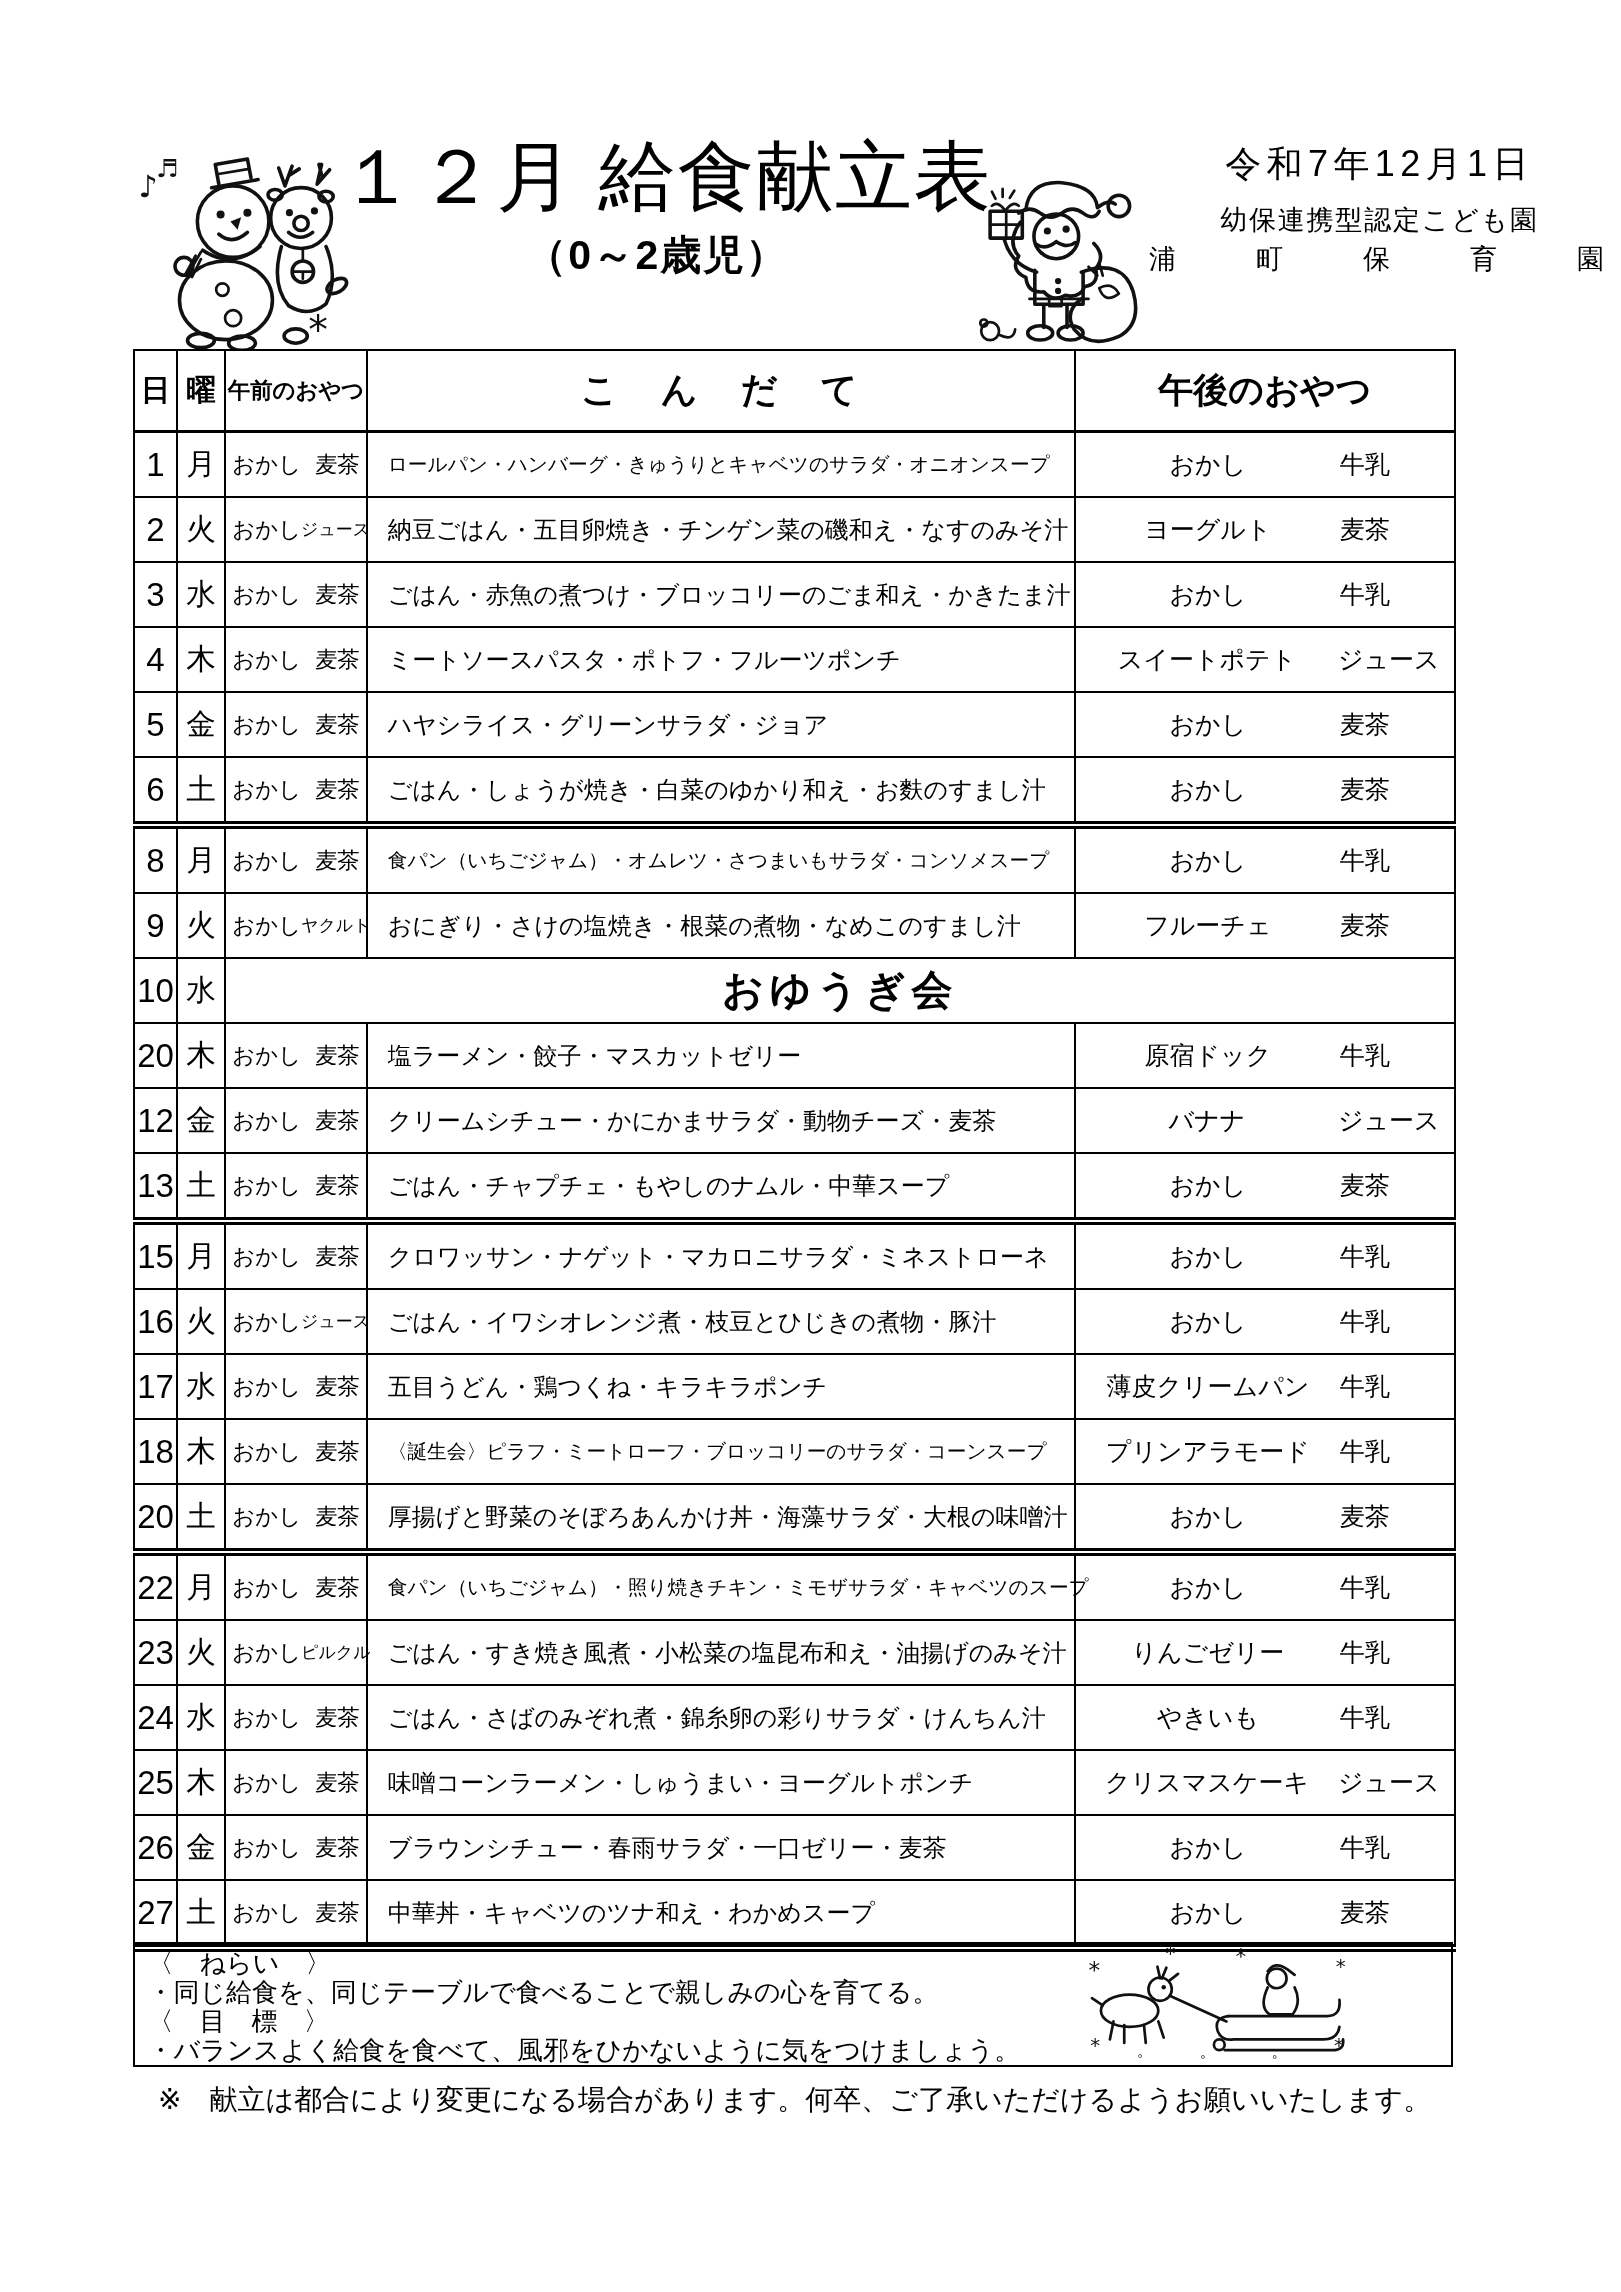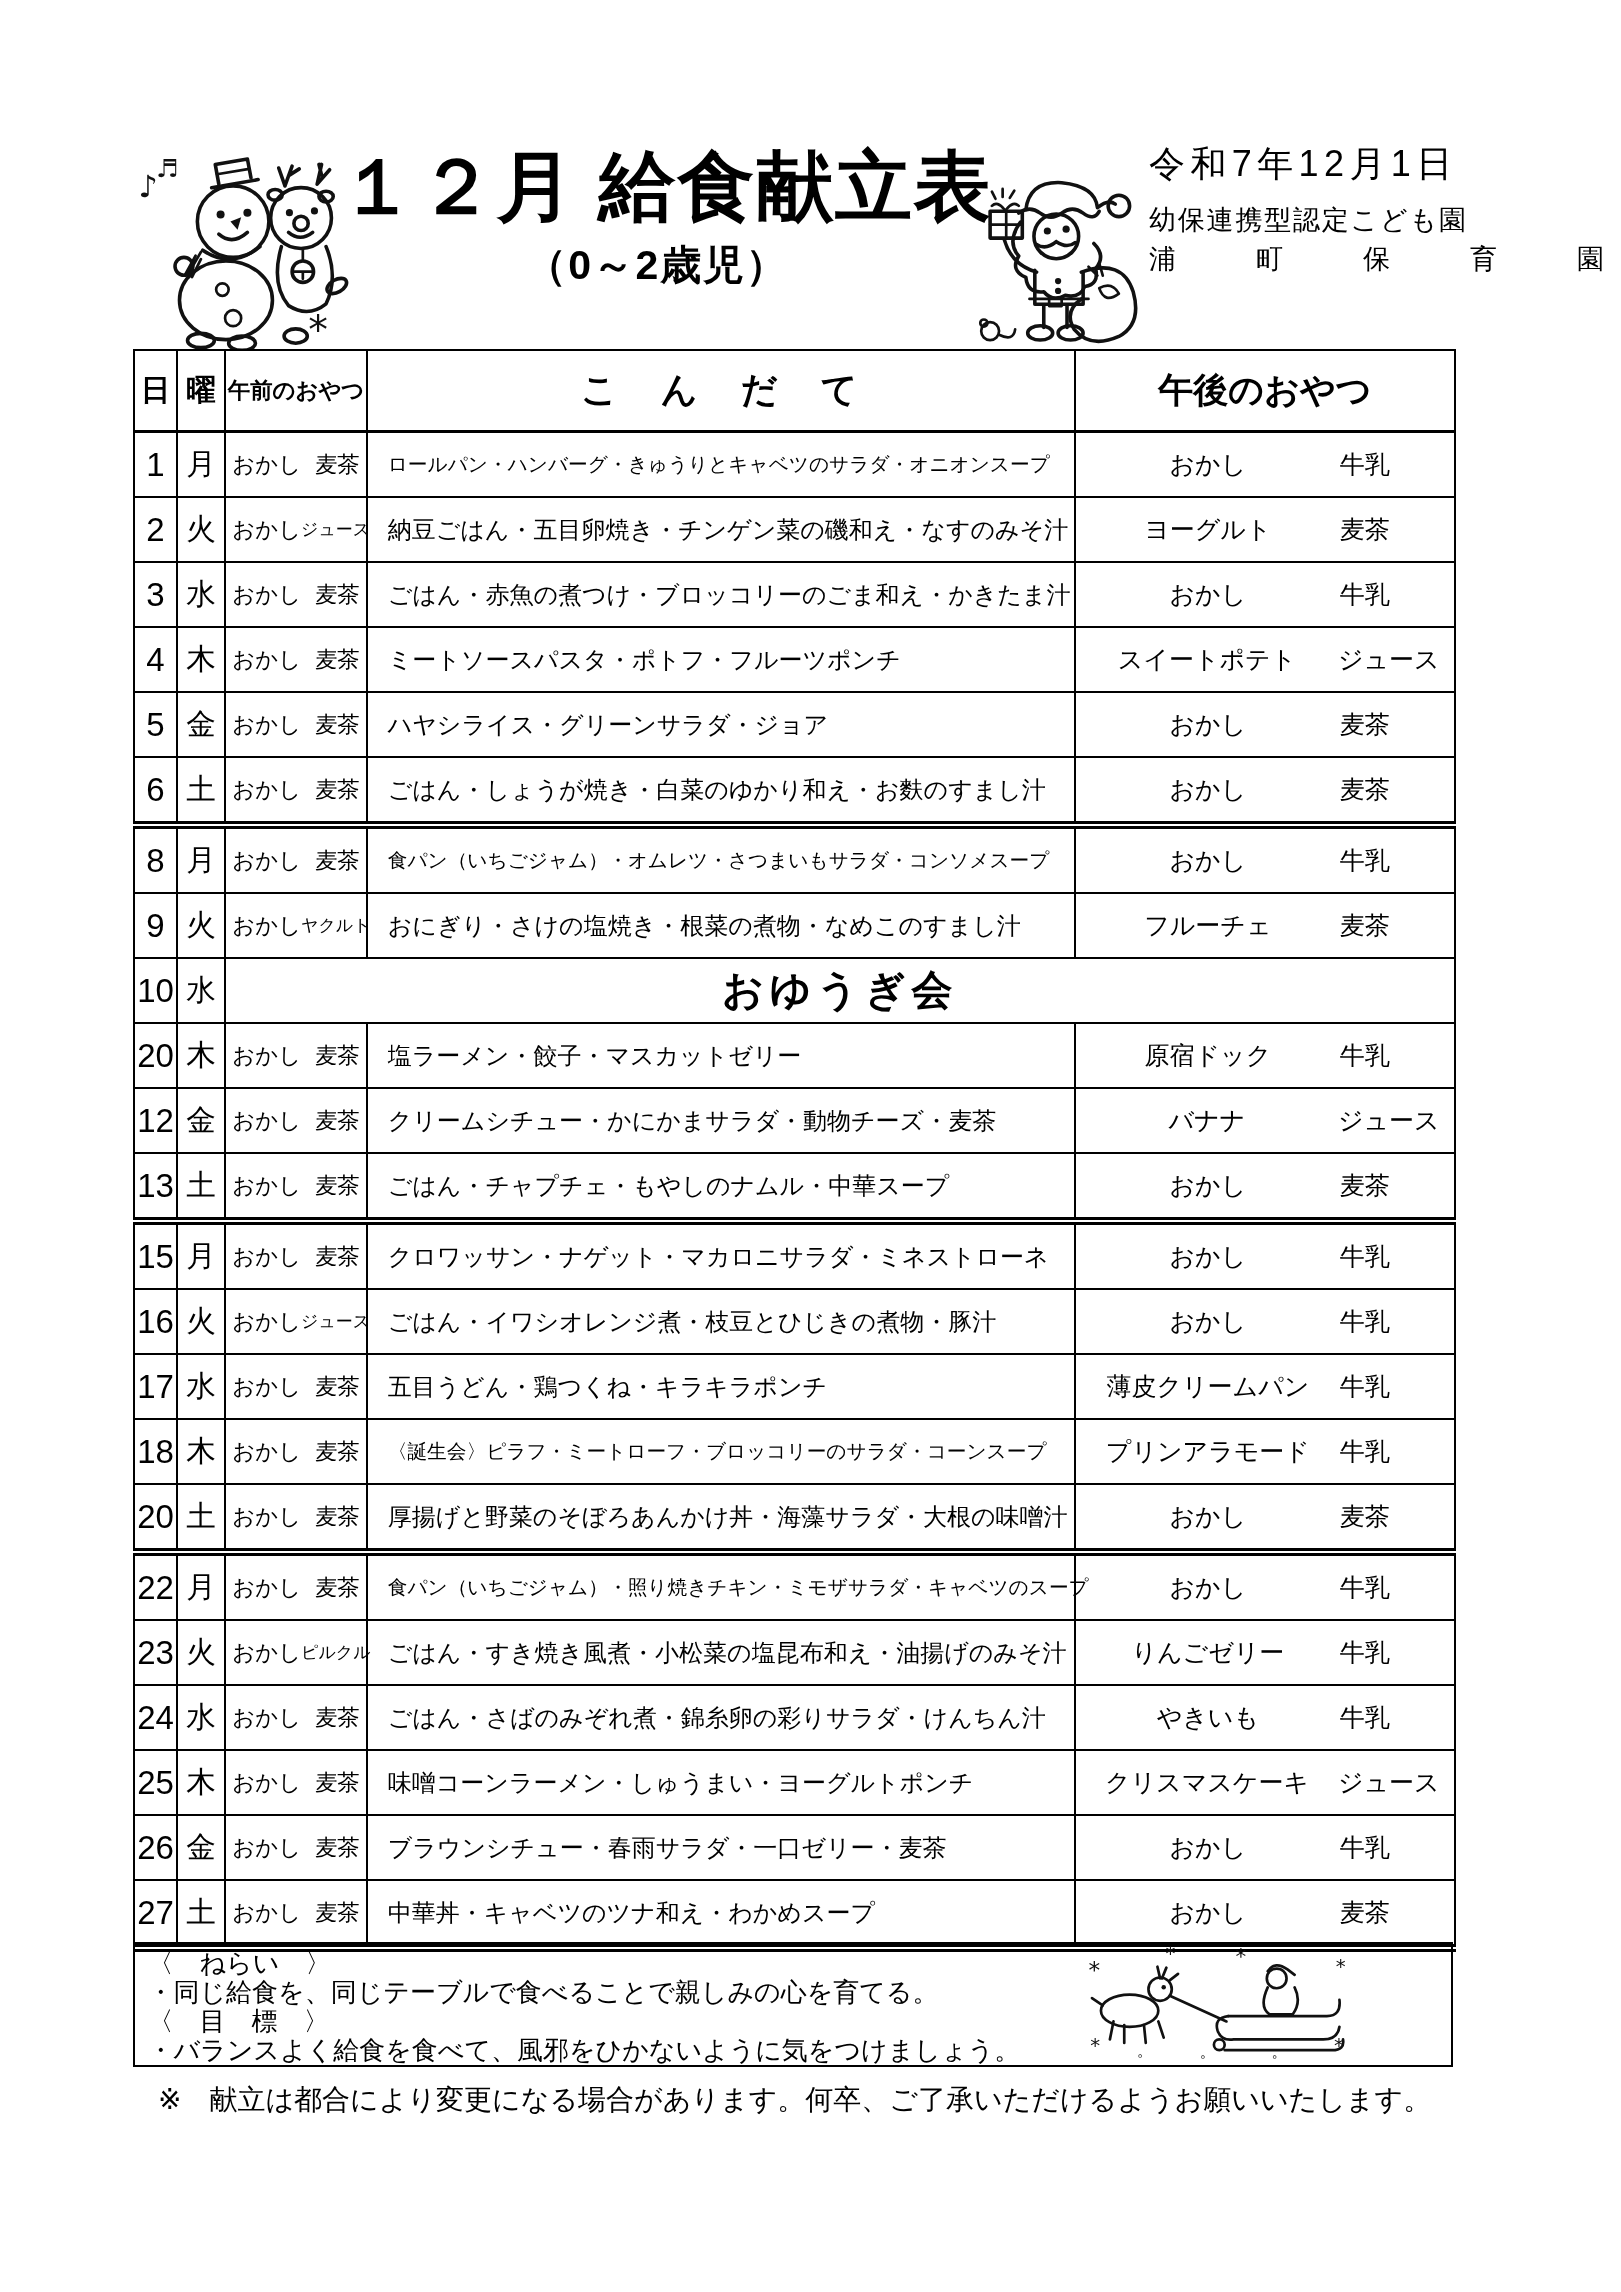--- a/index.html
+++ b/index.html
@@ -6,23 +6,23 @@
   .page{
     position:relative;width:1621px;height:2293px;background:#ffffff;
     font-family:"Liberation Sans","DejaVu Sans",sans-serif;color:#000;overflow:hidden;
   }
   
   .illus{position:absolute;}
   .illus svg{display:block;}
   #snowman-illus{left:133px;top:150px;}
   #santa-illus{left:965px;top:163px;}
   .title-block{position:absolute;left:339px;top:136px;width:636px;text-align:center;}
-  .main-title{font-size:77px;font-weight:700;line-height:1.05;letter-spacing:1.8px;white-space:nowrap;margin-top:10px;}
+  .main-title{font-size:77px;font-weight:400;line-height:1.05;letter-spacing:1.8px;white-space:nowrap;}
   .sub-title{font-size:41px;font-weight:800;margin-top:10.7px;letter-spacing:1.8px;}
-  .info-block{position:absolute;left:1149px;top:140px;width:461px;}
+  .info-block{position:absolute;left:1149px;top:140px;width:461px;text-align:center;}
   .info-date{font-size:36px;letter-spacing:5.4px;white-space:nowrap;}
   .info-org1{font-size:27px;letter-spacing:1.8px;margin-top:12.5px;white-space:nowrap;}
   .info-org2{font-size:27px;letter-spacing:80px;width:455px;margin-top:3.6px;white-space:nowrap;}
   .info-principal{font-size:34px;letter-spacing:2.7px;margin-top:12.5px;white-space:nowrap;}
   
   table.menu-table{
     position:absolute;left:133px;top:349px;width:1320px;
     border-collapse:collapse;table-layout:fixed;background:#fff;
   }
   .menu-table th,.menu-table td{

